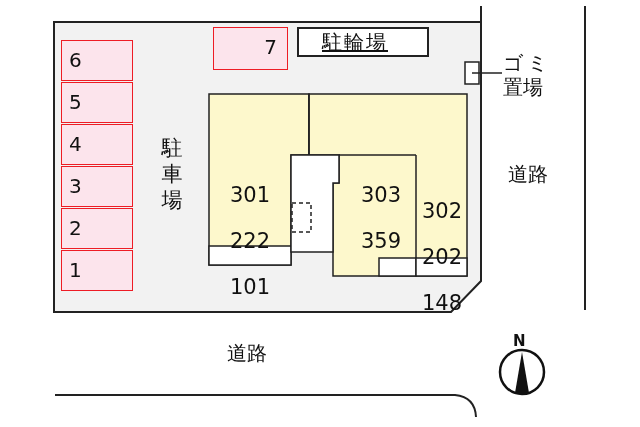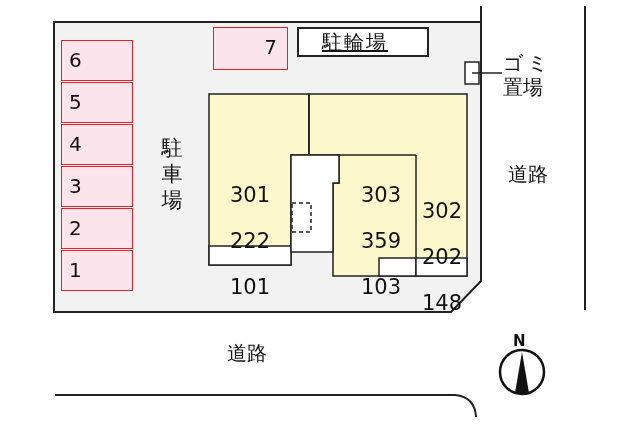--- a/index.html
+++ b/index.html
@@ -83,21 +83,20 @@
 <div class="lbl" style="left:503px;top:76px;">置場</div>
 
 <div class="units" style="left:226px;top:160px;width:48px;">
   <div>301</div>
   <div>222</div>
   <div>101</div>
 </div>
 <div class="units" style="left:356px;top:160px;width:50px;">
   <div>303</div>
   <div>359</div>
-  <div>103</div>
 </div>
 <div class="units" style="left:418px;top:176px;width:48px;">
   <div>302</div>
   <div>202</div>
   <div>148</div>
 </div>
 
 <div class="lbl" style="left:508px;top:163px;">道路</div>
 <div class="lbl" style="left:227px;top:342px;">道路</div>
 

